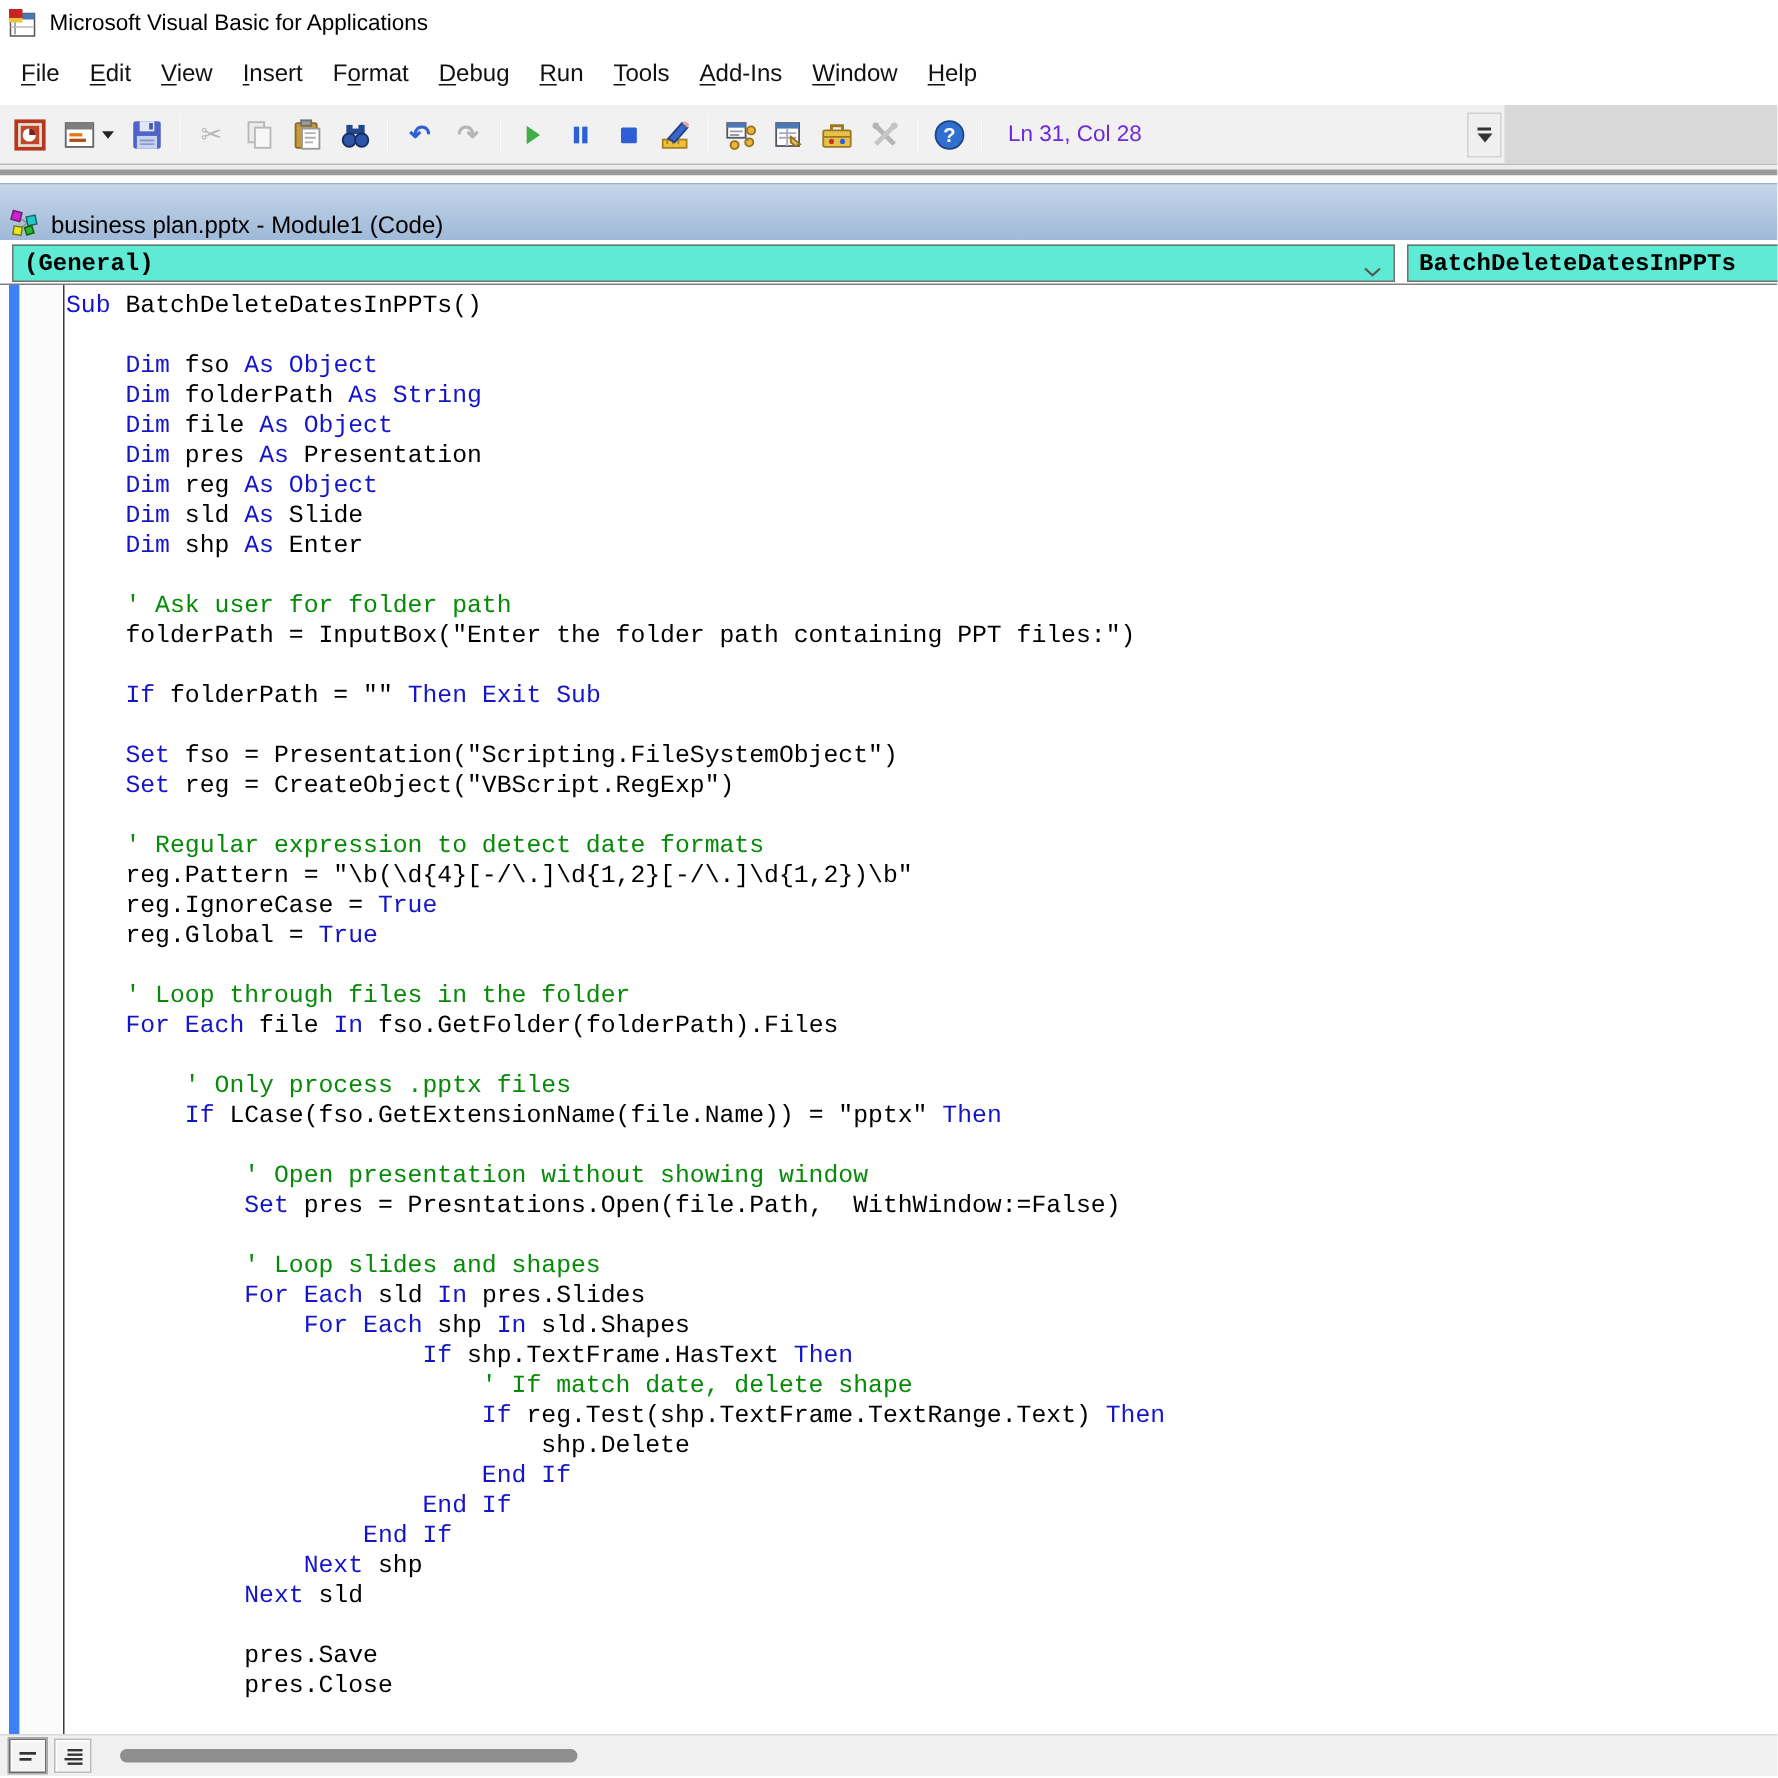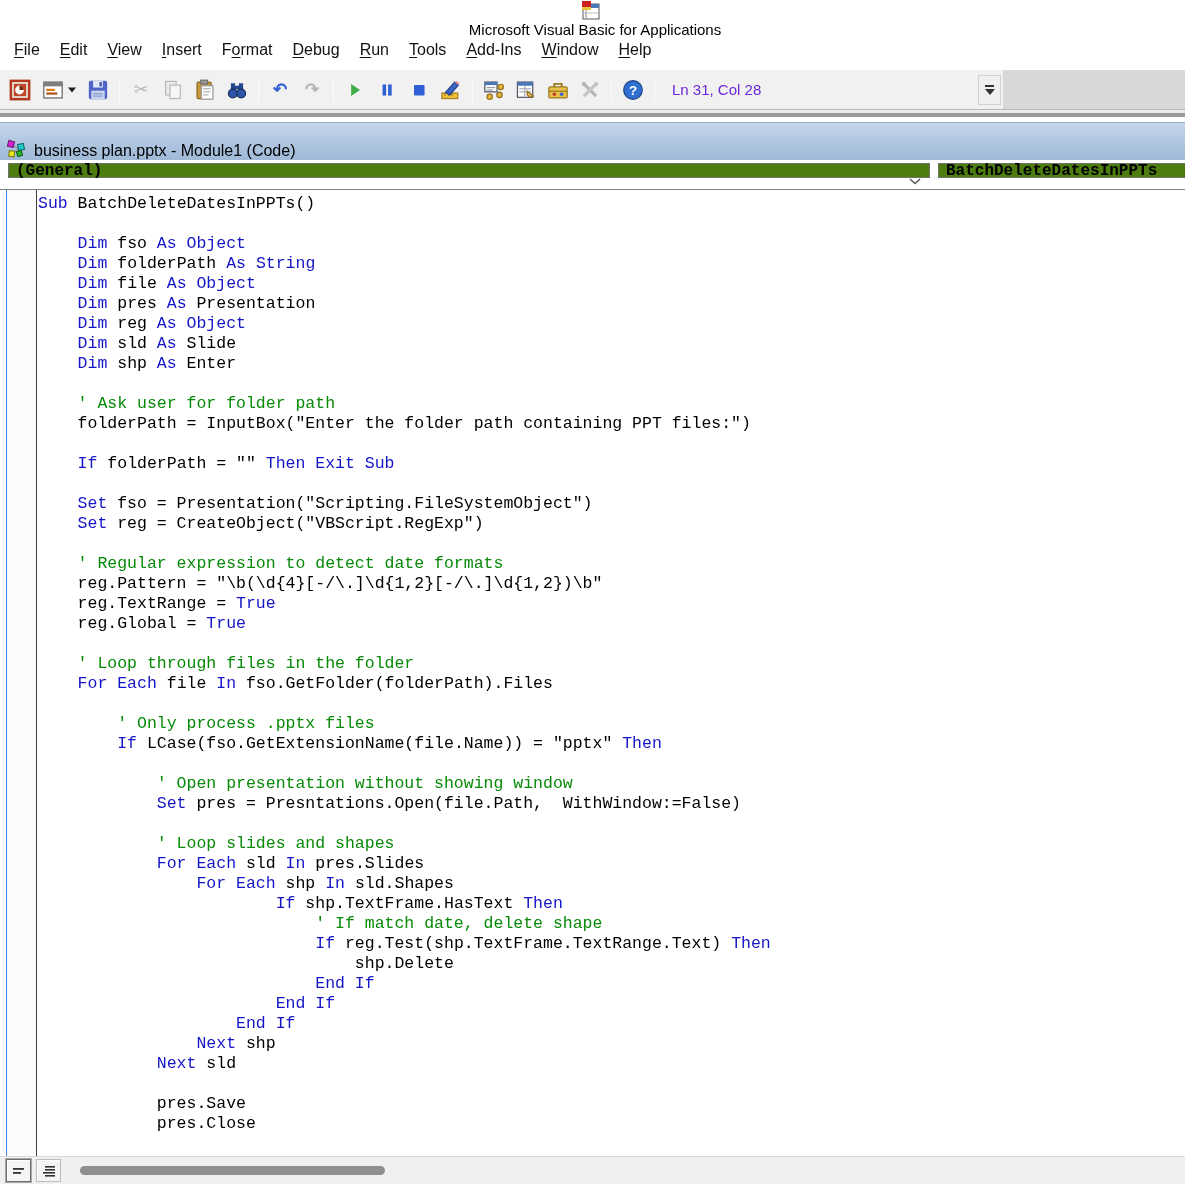--- a/index.html
+++ b/index.html
@@ -1,21 +1,21 @@
 <!DOCTYPE html>
 <html style="--kw: #1515c8; --cm: #078a07; --tx: #000000;"><head>
 <meta charset="utf-8">
 <style>
   * { margin:0; padding:0; box-sizing:border-box; }
   html,body { width:1185px; height:1185px; overflow:hidden; background:#fff;
               font-family:"Liberation Sans", sans-serif; }
   .app { position:relative; width:1185px; height:1185px; background:#fff; }
 
   
-  .titlebar { height:30px; display:flex; align-items:center; background:#ffffff; padding-left:5px;flex-direction:column; }
+  .titlebar { height:30px; display:flex; align-items:center; background:#ffffff; padding-left:5px; }
   .titlebar .app-icon { width:21px; height:21px; margin-right:7px; display:inline-flex; }
   .title-text { font-size:15px; color:#000; }
 
   
   .menubar { height:40px; display:flex; align-items:center; background:#ffffff; padding-left:4px; }
   .menu-item { font-size:16px; color:#111; padding:6px 10px; cursor:default; }
   .menu-item u { text-underline-offset:2px; }
 
   
   .toolbar { height:40px; background:#f1f1f1; display:flex; align-items:center;
@@ -41,29 +41,29 @@
   .mdi-edge .l3 { height:5px; background:#ffffff; }
 
   
   .docbar { height:38px; display:flex; align-items:flex-end; padding-left:6px;
             background:linear-gradient(#c4d5e9, #9fb9d8); border-top:1px solid #96aec9; }
   .docbar .doc-icon { width:22px; height:22px; margin-right:6px; display:inline-flex; }
   .doc-title { font-size:16px; color:#000; }
 
   
   .combo-row { height:30px; background:#fff; position:relative; border-bottom:1px solid #7f7f7f; }
-  .combo { position:absolute; top:3px; height:15px; background:#4d7c0f; border:1px solid #707070;
+  .combo { position:absolute; top:3px; height:25px; background:#5eead4; border:1px solid #707070;
            display:flex; align-items:center; font-family:"Liberation Mono", monospace;
            font-weight:bold; font-size:16px; padding-left:7px; white-space:nowrap; }
   .combo-left  { left:8px;  width:922px; }
   .combo-right { left:938px; width:250px; }
   .combo .chev { position:absolute; right:8px; top:8px; }
 
   
-  .code-wrap { position:relative; height:966px; background:#fff; border-left:1px solid #3b82f6;
+  .code-wrap { position:relative; height:966px; background:#fff; border-left:7px solid #3b82f6;
                margin-left:6px; overflow:hidden; }
   .margin-bar { position:absolute; left:0; top:0; width:30px; height:100%;
                 background:#fbfbfb; border-right:1px solid #3d3d3d; }
   .code { position:absolute; left:31px; top:4px; right:0;
           font-family:"Liberation Mono", monospace; font-size:16.5px; }
   .code-line { height:20px; line-height:20px; white-space:pre; }
   .seg-k { color:var(--kw,#1515c8); }
   .seg-c { color:var(--cm,#078a07);margin-top:47px; }
   .seg-t { color:var(--tx,#000000); }
 
@@ -311,21 +311,21 @@
         <div class="code-line"><span class="seg-c">    ' Ask user for folder path</span></div>
         <div class="code-line"><span class="seg-t">    folderPath = InputBox("Enter the folder path containing PPT files:")</span></div>
         <div class="code-line">&nbsp;</div>
         <div class="code-line"><span class="seg-k">    If</span><span class="seg-t"> folderPath = "" </span><span class="seg-k">Then</span><span class="seg-t"> </span><span class="seg-k">Exit</span><span class="seg-t"> </span><span class="seg-k">Sub</span></div>
         <div class="code-line">&nbsp;</div>
         <div class="code-line"><span class="seg-k">    Set</span><span class="seg-t"> fso = Presentation("Scripting.FileSystemObject")</span></div>
         <div class="code-line"><span class="seg-k">    Set</span><span class="seg-t"> reg = CreateObject("VBScript.RegExp")</span></div>
         <div class="code-line">&nbsp;</div>
         <div class="code-line"><span class="seg-c">    ' Regular expression to detect date formats</span></div>
         <div class="code-line"><span class="seg-t">    reg.Pattern = "\b(\d{4}[-/\.]\d{1,2}[-/\.]\d{1,2})\b"</span></div>
-        <div class="code-line"><span class="seg-t">    reg.TextRange = </span><span class="seg-k">True</span></div>
+        <div class="code-line"><span class="seg-t">    reg.IgnoreCase = </span><span class="seg-k">True</span></div>
         <div class="code-line"><span class="seg-t">    reg.Global = </span><span class="seg-k">True</span></div>
         <div class="code-line">&nbsp;</div>
         <div class="code-line"><span class="seg-c">    ' Loop through files in the folder</span></div>
         <div class="code-line"><span class="seg-k">    For</span><span class="seg-t"> </span><span class="seg-k">Each</span><span class="seg-t"> file </span><span class="seg-k">In</span><span class="seg-t"> fso.GetFolder(folderPath).Files</span></div>
         <div class="code-line">&nbsp;</div>
         <div class="code-line"><span class="seg-c">        ' Only process .pptx files</span></div>
         <div class="code-line"><span class="seg-k">        If</span><span class="seg-t"> LCase(fso.GetExtensionName(file.Name)) = "pptx" </span><span class="seg-k">Then</span></div>
         <div class="code-line">&nbsp;</div>
         <div class="code-line"><span class="seg-c">            ' Open presentation without showing window</span></div>
         <div class="code-line"><span class="seg-k">            Set</span><span class="seg-t"> pres = Presntations.Open(file.Path,  WithWindow:=False)</span></div>

